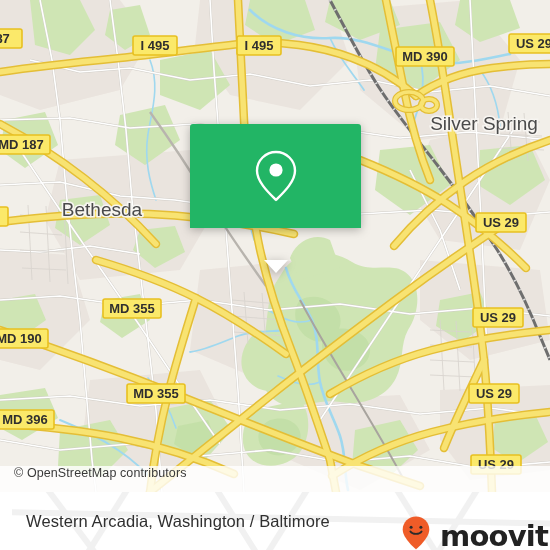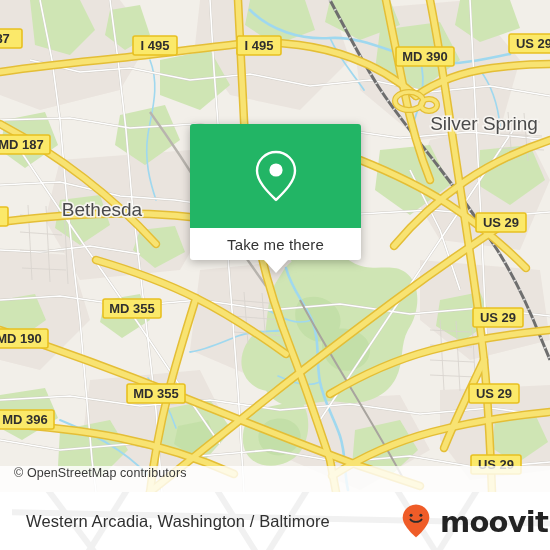--- a/index.html
+++ b/index.html
@@ -122,21 +122,21 @@
     color: #303030;
     letter-spacing: 0.1px;
     white-space: nowrap;
   }
   #brand {
     position: absolute;
     right: 14px;
     top: 0;
     height: 58px;
     display: flex;
-    align-items: center;
+    align-items: flex-end;
     gap: 10px;
   }
   #brand .brand-pin { display: block; }
   #brand .brand-word {
     font-family: "DejaVu Sans", sans-serif;
     font-size: 29px;
     font-weight: 700;
     color: #222222;
     letter-spacing: -0.8px;
     line-height: 1;
@@ -438,23 +438,20 @@
     </div>
   </div>
 
   <div id="popup">
     <div class="pop-head">
       <svg width="46" height="56" viewBox="0 0 46 56">
         <path d="M23 4 C12.5 4 4 12.4 4 22.7 C4 34 16 45 23 52 C30 45 42 34 42 22.7 C42 12.4 33.5 4 23 4 Z" fill="none" stroke="#ffffff" stroke-width="2.4" stroke-linejoin="round"></path>
         <circle cx="23" cy="22" r="6.6" fill="#ffffff"></circle>
       </svg>
     </div>
-    <div class="pop-body">
-      <span class="pop-label">Take me there</span>
-    </div>
     <div class="pop-tail"></div>
   </div>
 
   <div id="bottombar">
     <svg class="bb-watermark" width="550" height="58" viewBox="0 0 550 58">
       <rect x="0" y="0" width="550" height="58" fill="#ffffff"></rect>
       <g stroke="#f1f1f1" stroke-width="6" fill="none">
         <path d="M30 -10 L90 70"></path>
         <path d="M120 -10 L70 70"></path>
         <path d="M200 -10 L250 70"></path>

